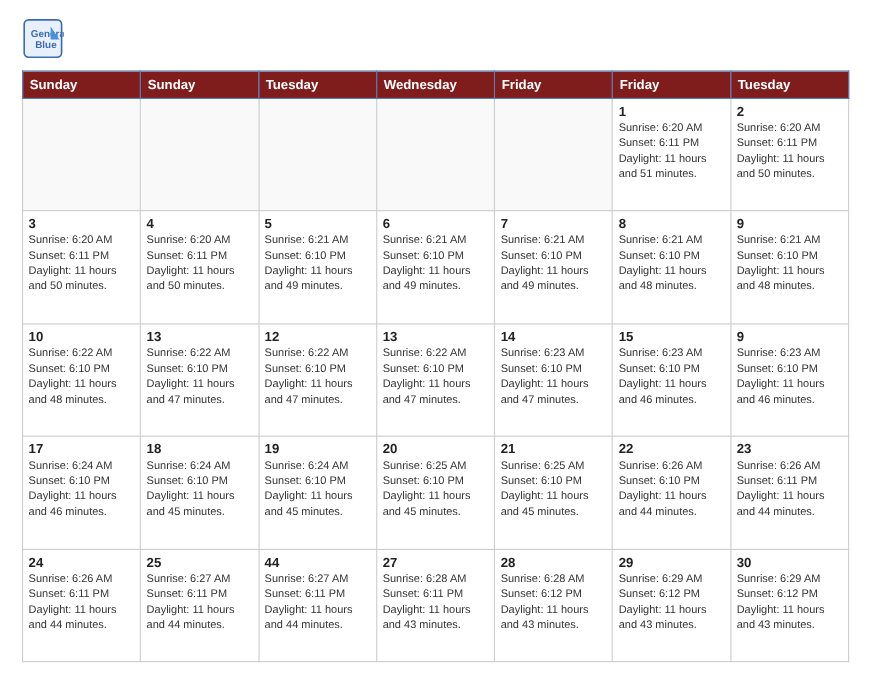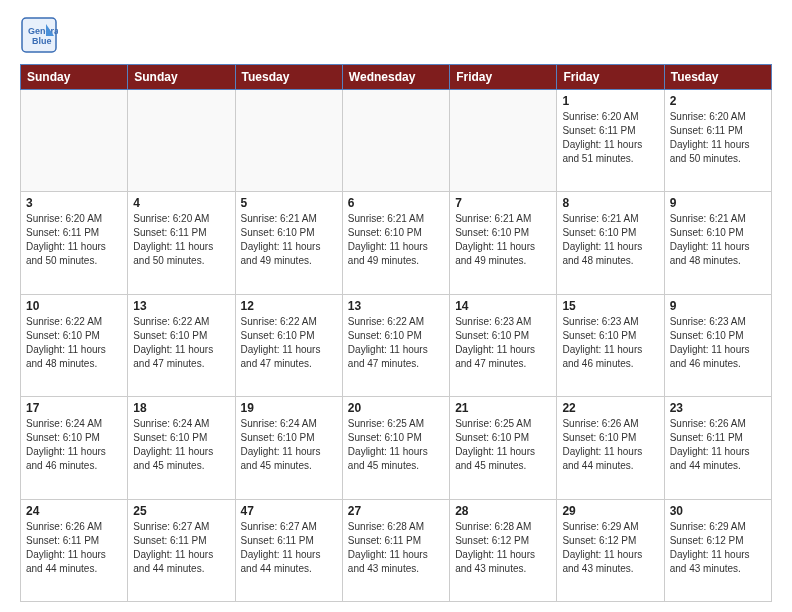--- a/index.html
+++ b/index.html
@@ -305,21 +305,21 @@
 and 44 minutes.</div>
           </td>
           <td>
             <span class="day-num">25</span>
             <div class="day-info" style="white-space: pre-line;">Sunrise: 6:27 AM
 Sunset: 6:11 PM
 Daylight: 11 hours
 and 44 minutes.</div>
           </td>
           <td>
-            <span class="day-num">47</span>
+            <span class="day-num">44</span>
             <div class="day-info" style="white-space: pre-line;">Sunrise: 6:27 AM
 Sunset: 6:11 PM
 Daylight: 11 hours
 and 44 minutes.</div>
           </td>
           <td>
             <span class="day-num">27</span>
             <div class="day-info" style="white-space: pre-line;">Sunrise: 6:28 AM
 Sunset: 6:11 PM
 Daylight: 11 hours

